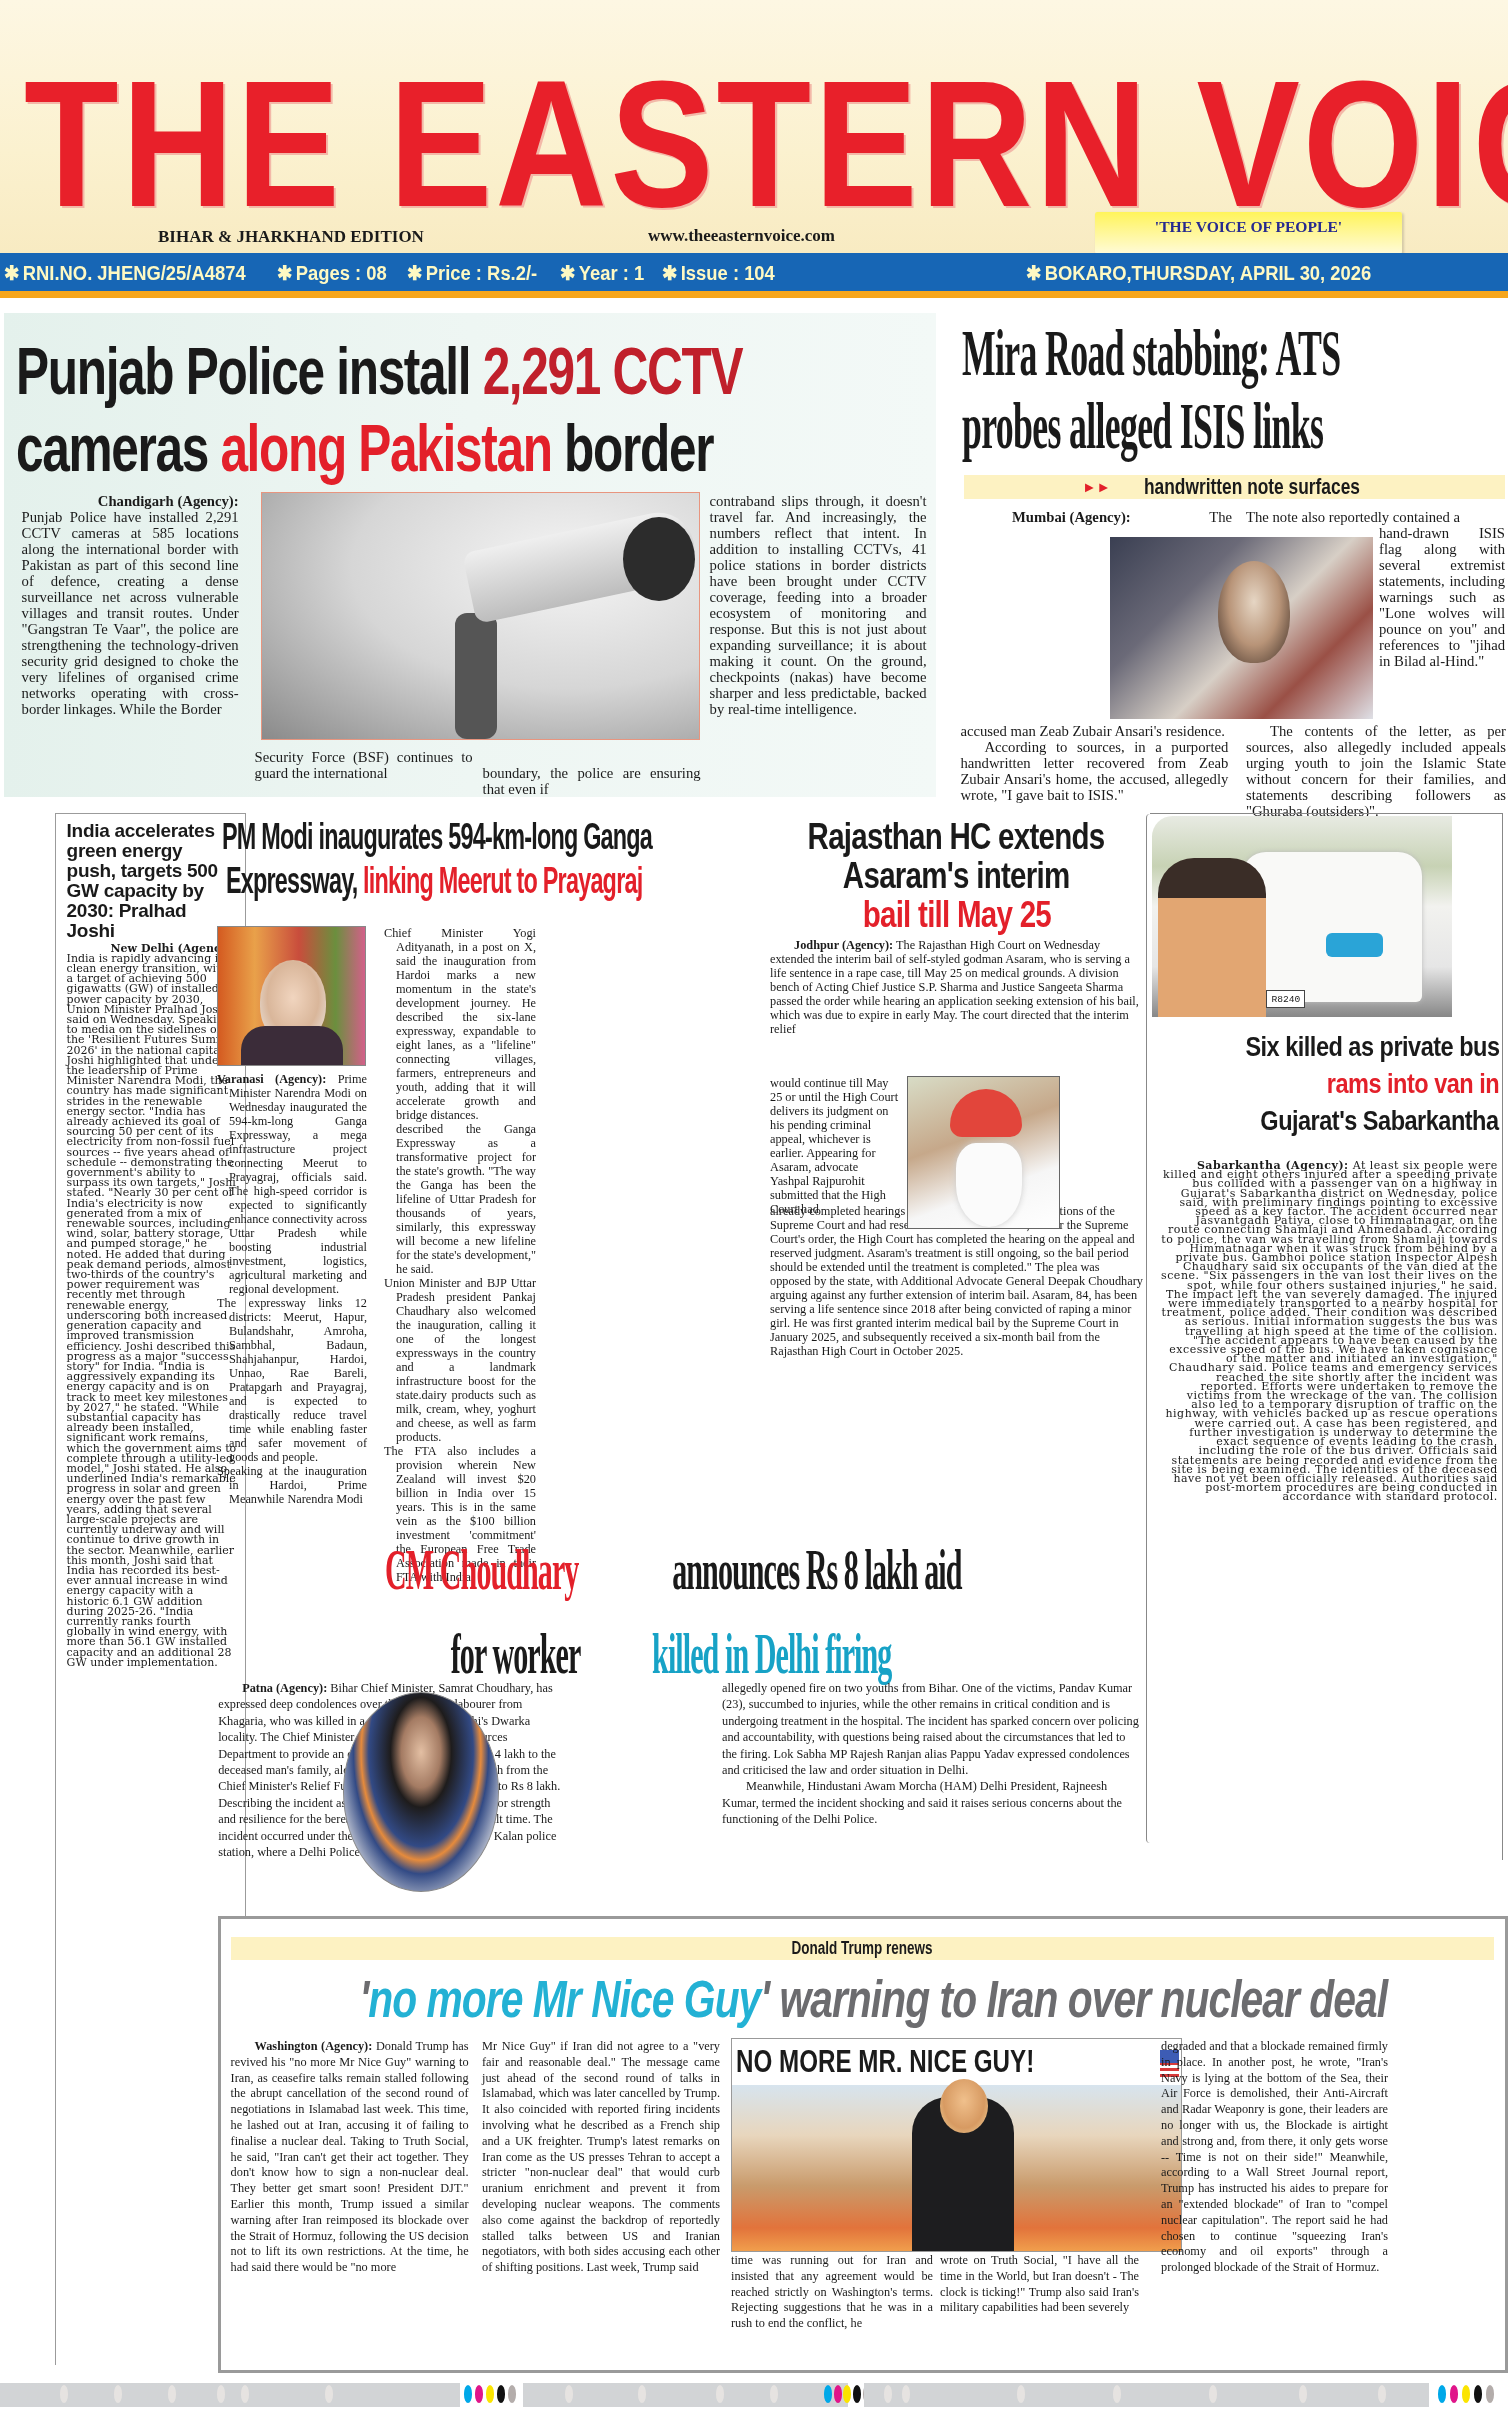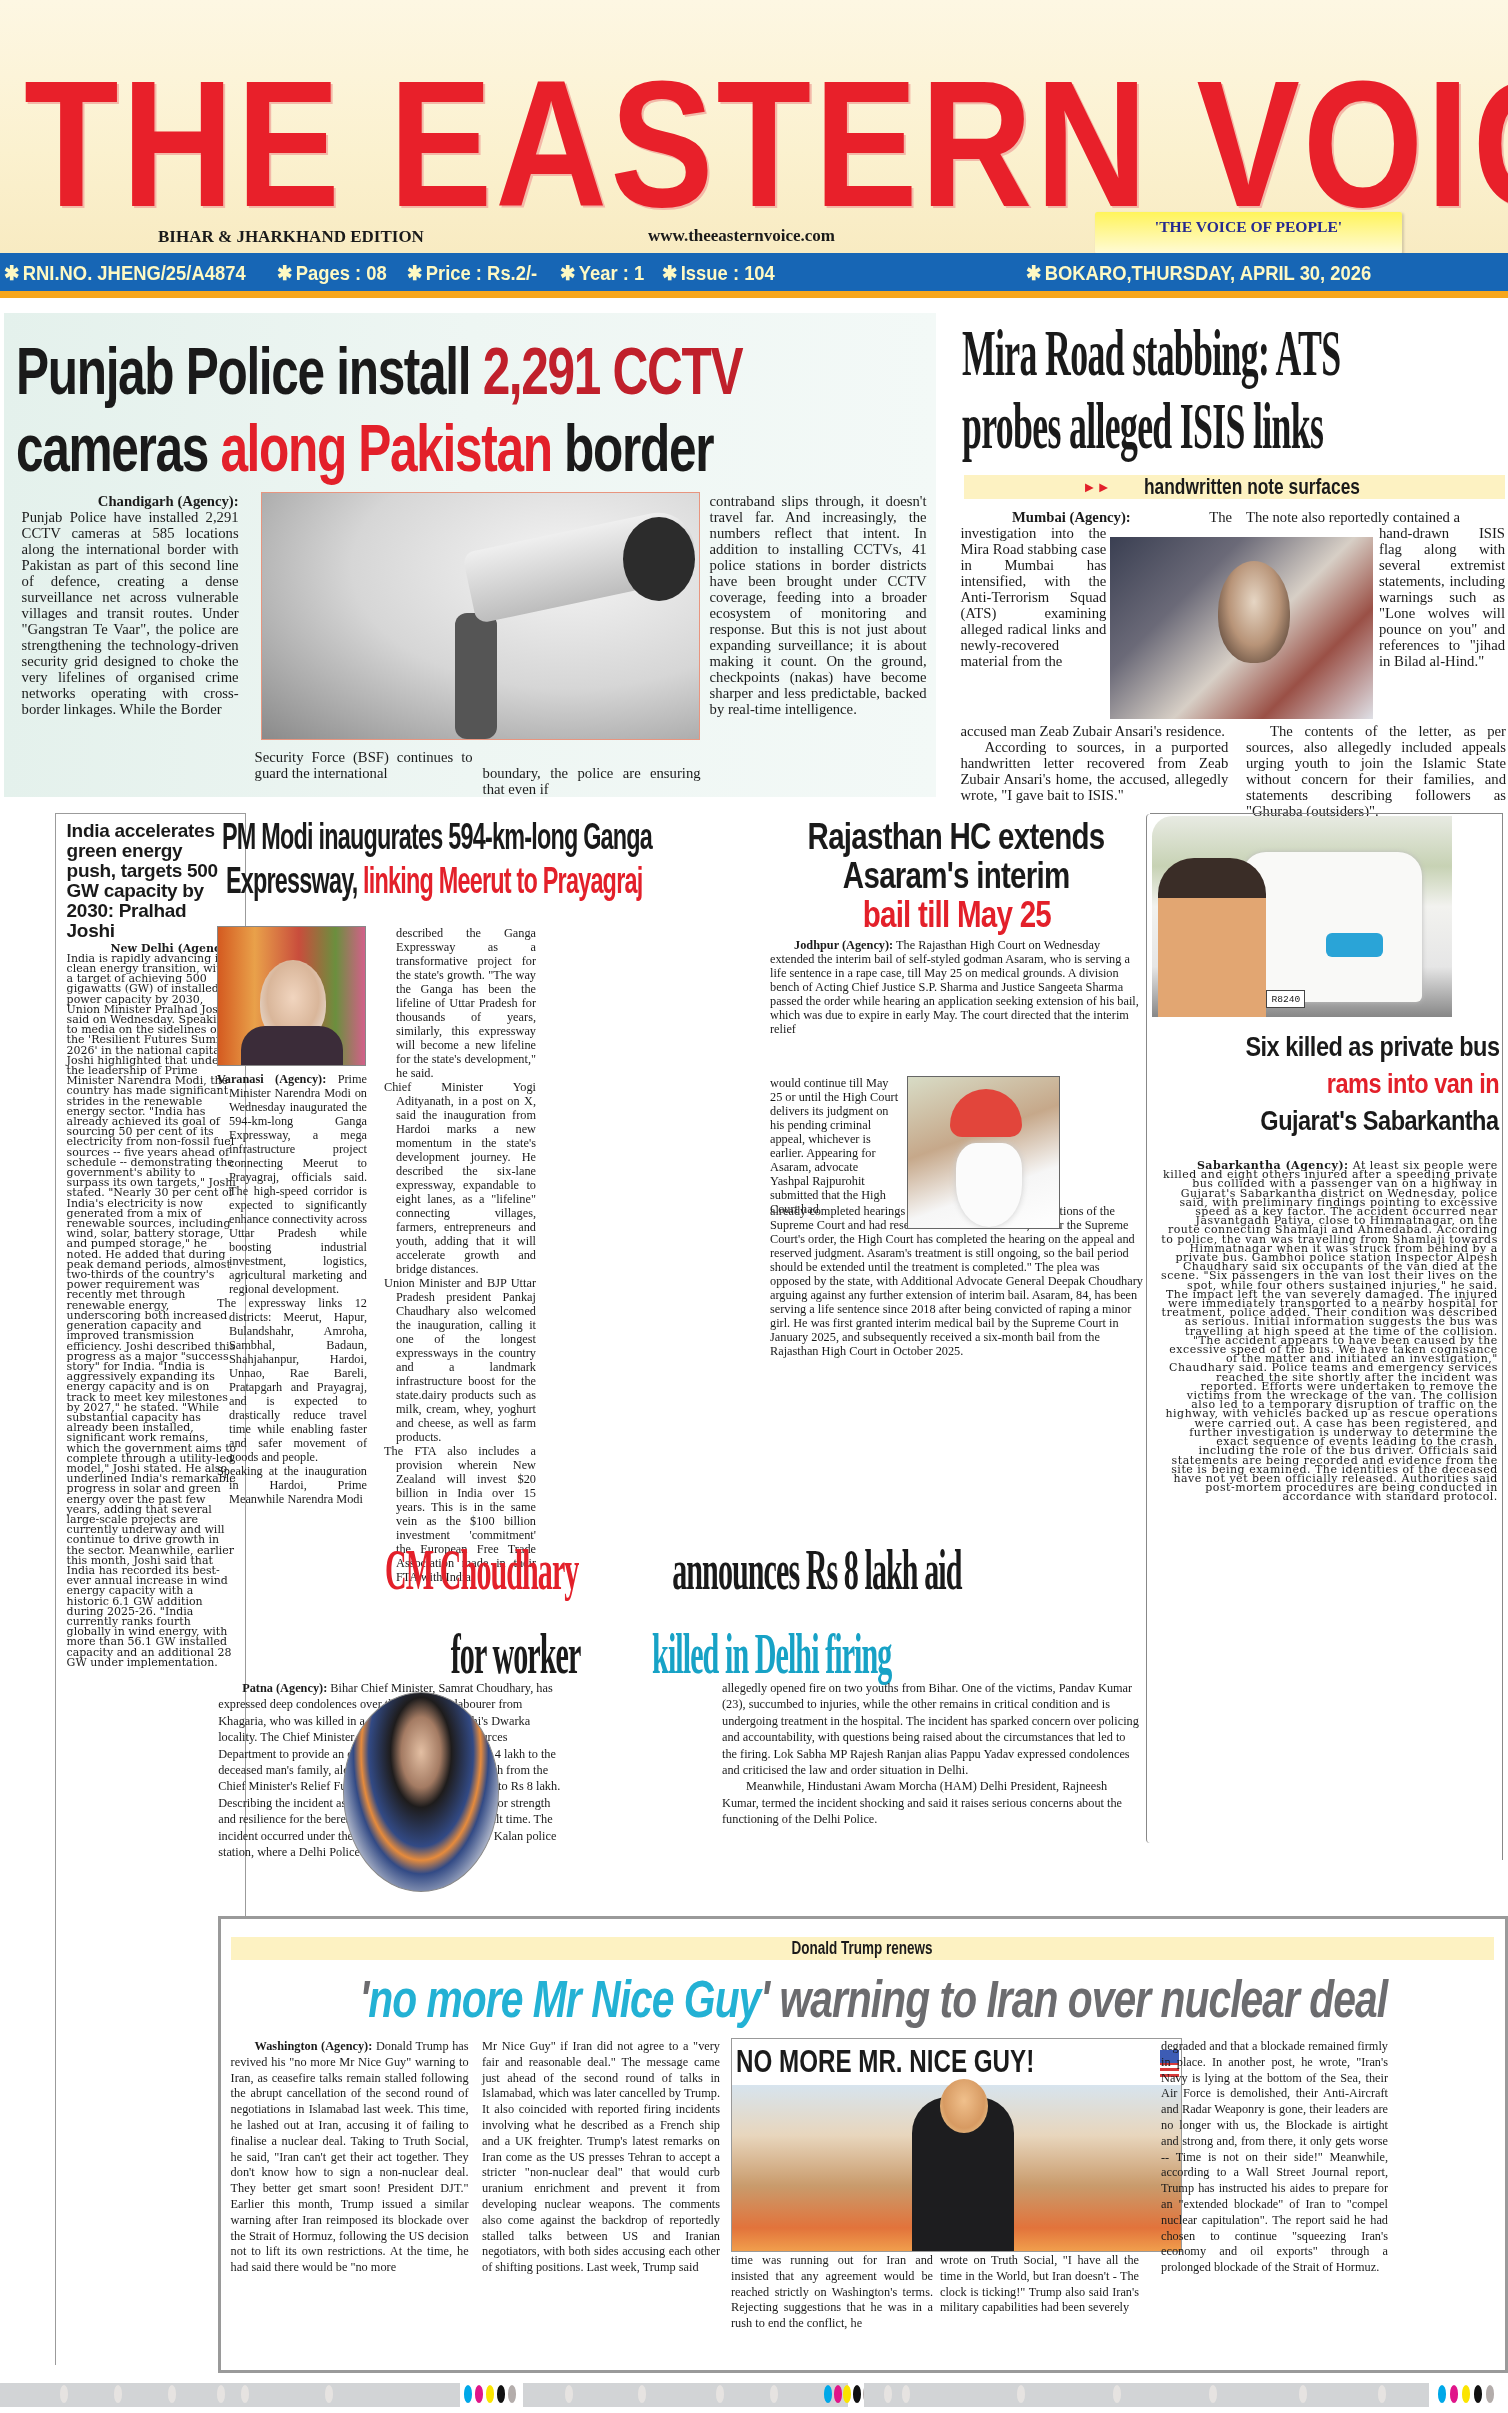--- a/index.html
+++ b/index.html
@@ -202,21 +202,20 @@
 
 <article class="a2">
   <h1 class="a2-head">
     <span>Mira Road stabbing: ATS</span><br>
     <span>probes alleged ISIS links</span>
   </h1>
   <div class="kicker-bar">
     <span class="arrow-icon">►►</span><span class="kicker-text">handwritten note surfaces</span>
   </div>
   <p class="body-text a2-lead" style="text-align:justify"><b class="indent" style="display:inline-block;width:180px;padding-left:24px">Mumbai (Agency):</b><span style="float:right">The</span></p>
-  <p class="body-text a2-col1">investigation into the Mira Road stabbing case in Mumbai has intensified, with the Anti-Terrorism Squad (ATS) examining alleged radical links and newly-recovered material from the</p>
   <div class="photo mira-img">
     <div class="mira-face"></div>
   </div>
   <p class="body-text a2-topright">The note also reportedly contained a</p>
   <p class="body-text a2-col3">hand-drawn ISIS flag along with several extremist statements, including warnings such as "Lone wolves will pounce on you" and references to "jihad in Bilad al-Hind."</p>
   <div class="a2-bottom-left">
     <p class="body-text">accused man Zeab Zubair Ansari's residence.</p>
     <p class="body-text indent">According to sources, in a purported handwritten letter recovered from Zeab Zubair Ansari's home, the accused, allegedly wrote, "I gave bait to ISIS."</p>
   </div>
   <p class="body-text indent a2-bottom-right">The contents of the letter, as per sources, also allegedly included appeals urging youth to join the Islamic State without concern for their families, and statements describing followers as "Ghuraba (outsiders)".</p>
@@ -238,22 +237,22 @@
   <div class="photo modi-img">
     <div class="modi-face"></div>
     <div class="modi-vest"></div>
   </div>
   <div class="a4-col1">
     <p class="body-text hang"><b>Varanasi (Agency):</b> <span>Prime Minister Narendra Modi on Wednesday inaugurated the 594-km-long Ganga Expressway, a mega infrastructure project connecting Meerut to Prayagraj, officials said. The high-speed corridor is expected to significantly enhance connectivity across Uttar Pradesh while boosting industrial investment, logistics, agricultural marketing and regional development.</span></p>
     <p class="body-text hang">The expressway links 12 districts: Meerut, Hapur, Bulandshahr, Amroha, Sambhal, Badaun, Shahjahanpur, Hardoi, Unnao, Rae Bareli, Pratapgarh and Prayagraj, and is expected to drastically reduce travel time while enabling faster and safer movement of goods and people.</p>
     <p class="body-text hang">Speaking at the inauguration in Hardoi, Prime Meanwhile Narendra Modi</p>
   </div>
   <div class="a4-col2">
+    <p class="body-text hang">Chief Minister Yogi Adityanath, in a post on X, said the inauguration from Hardoi marks a new momentum in the state's development journey. He described the six-lane expressway, expandable to eight lanes, as a "lifeline" connecting villages, farmers, entrepreneurs and youth, adding that it will accelerate growth and bridge distances.</p>
     <p class="body-text" style="padding-left:12px">described the Ganga Expressway as a transformative project for the state's growth. "The way the Ganga has been the lifeline of Uttar Pradesh for thousands of years, similarly, this expressway will become a new lifeline for the state's development," he said.</p>
-    <p class="body-text hang">Chief Minister Yogi Adityanath, in a post on X, said the inauguration from Hardoi marks a new momentum in the state's development journey. He described the six-lane expressway, expandable to eight lanes, as a "lifeline" connecting villages, farmers, entrepreneurs and youth, adding that it will accelerate growth and bridge distances.</p>
     <p class="body-text hang">Union Minister and BJP Uttar Pradesh president Pankaj Chaudhary also welcomed the inauguration, calling it one of the longest expressways in the country and a landmark infrastructure boost for the state.dairy products such as milk, cream, whey, yoghurt and cheese, as well as farm products.</p>
     <p class="body-text hang">The FTA also includes a provision wherein New Zealand will invest $20 billion in India over 15 years. This is in the same vein as the $100 billion investment 'commitment' the European Free Trade Association made in their FTA with India.</p>
   </div>
 </article>
 
 <article class="a5">
   <h2 class="a5-head">
     <span>Rajasthan HC extends</span><br>
     <span>Asaram's interim</span><br>
     <span class="red">bail till May 25</span>

